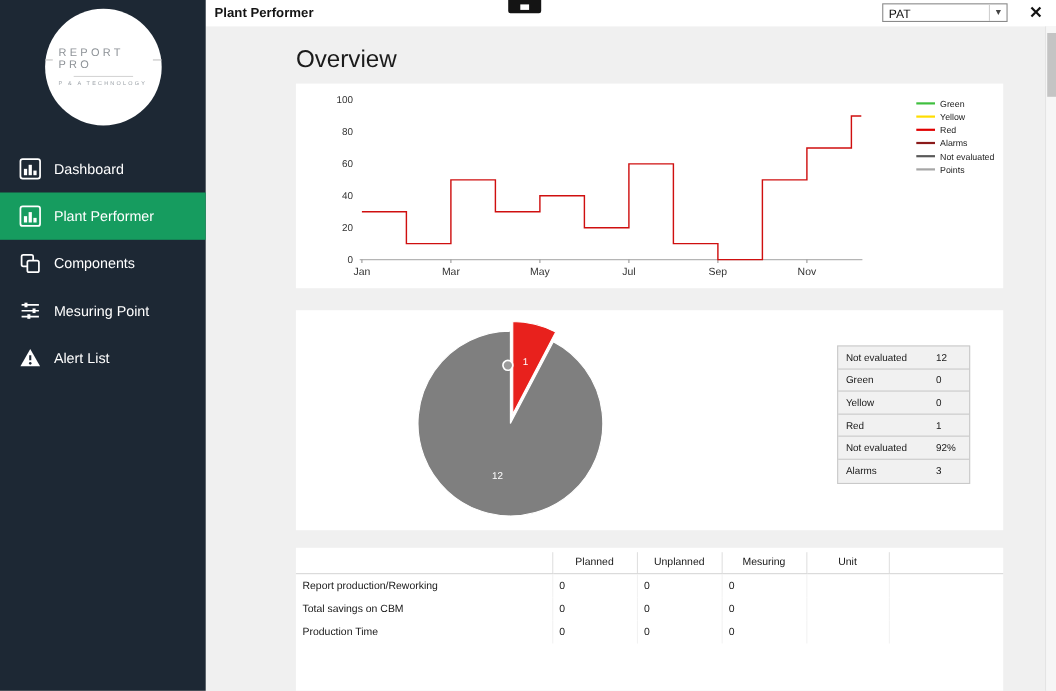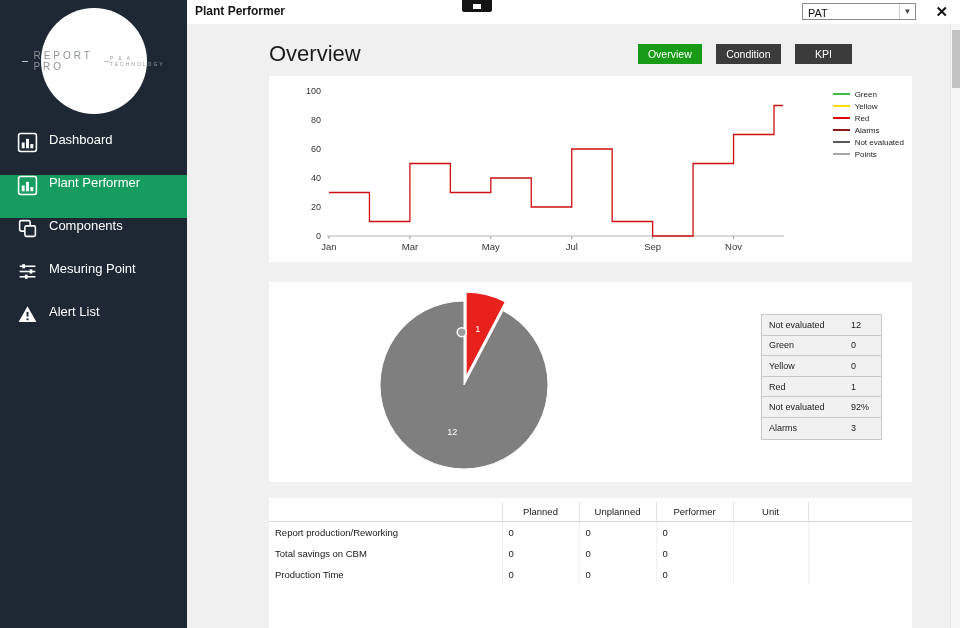--- a/index.html
+++ b/index.html
@@ -6,27 +6,27 @@
   html,body { margin:0; padding:0; }
   body {
     width:960px; height:628px; position:relative; overflow:hidden;
     font-family:"Liberation Sans", sans-serif; background:#f0f0f0;
   }
 
   
   .sidebar { position:absolute; left:0; top:0; width:187px; height:628px; background:#1d2834; z-index:3; }
   .logo-circle {
     width:106px; height:106px; border-radius:50%; background:#fff; margin:8px auto 18px;
-    display:flex; flex-direction:row; align-items:center; justify-content:center;
+    display:flex; flex-direction:column; align-items:center; justify-content:center;
   }
   .logo-line1 { font-size:10px; letter-spacing:3px; color:#8d9297; display:flex; align-items:center; gap:5px; }
   .logo-line1::before, .logo-line1::after { content:""; width:9px; height:1px; background:#c2c2c2; }
   .logo-sep { width:54px; height:1px; background:#d5d5d5; margin:4px 0 3px; }
   .logo-line2 { font-size:5px; letter-spacing:2px; color:#9aa0a6; }
-  .nav-item { display:flex; gap:11px; height:43px; padding-left:17px; color:#fff; font-size:13px; cursor:pointer; }
+  .nav-item { display:flex; align-items:center; gap:11px; height:43px; padding-left:17px; color:#fff; font-size:13px; cursor:pointer; }
   .nav-item.active { background:#169c5f; }
   .nav-icon { width:21px; height:21px; flex:0 0 21px; }
 
   
   .topbar { position:absolute; left:187px; top:0; right:0; height:24px; background:#fff; z-index:2; }
   .topbar-title { position:absolute; left:8px; top:4px; font-size:12px; font-weight:bold; color:#141414; }
   .win-icon { position:absolute; left:275px; top:0; width:30px; height:12px; background:#141414; border-radius:0 0 2px 2px; }
   .win-icon span { position:absolute; left:11px; top:4px; width:8px; height:5px; background:#fff; }
   .pat-select {
     position:absolute; right:44px; top:3px; width:114px; height:17px; background:#fff;
@@ -145,25 +145,20 @@
   <div class="pat-select">
     <span class="val">PAT</span>
     <span class="dd-arrow">▼</span>
   </div>
   <div class="close-btn">✕</div>
 </div>
 
 <div class="content">
   <div class="head-row">
     <h1 class="page-heading">Overview</h1>
-    <div class="tabs">
-      <span class="tab active">Overview</span>
-      <span class="tab">Condition</span>
-      <span class="tab">KPI</span>
-    </div>
   </div>
 
   <div class="card card1">
     <svg id="line-svg" width="643" height="180" viewBox="0 0 643 180">
         <line x1="58" y1="160" x2="515" y2="160" stroke="#b5b5b5" stroke-width="1"></line>
         <text x="52" y="163" text-anchor="end" font-size="9" fill="#333">0</text>
         <text x="52" y="134" text-anchor="end" font-size="9" fill="#333">20</text>
         <text x="52" y="105" text-anchor="end" font-size="9" fill="#333">40</text>
         <text x="52" y="76" text-anchor="end" font-size="9" fill="#333">60</text>
         <text x="52" y="46.99999999999999" text-anchor="end" font-size="9" fill="#333">80</text>
@@ -254,21 +249,21 @@
           <col style="width:77px">
           <col style="width:77px">
           <col style="width:75px">
           <col>
       </colgroup>
       <thead>
           <tr id="cost-head">
             <th></th>
             <th>Planned</th>
             <th>Unplanned</th>
-            <th>Performer</th>
+            <th>Mesuring</th>
             <th>Unit</th>
             <th></th>
           </tr>
         </thead>
       <tbody id="cost-body">
           <tr>
             <td>Report production/Reworking</td>
             <td>0</td>
             <td>0</td>
             <td>0</td>

